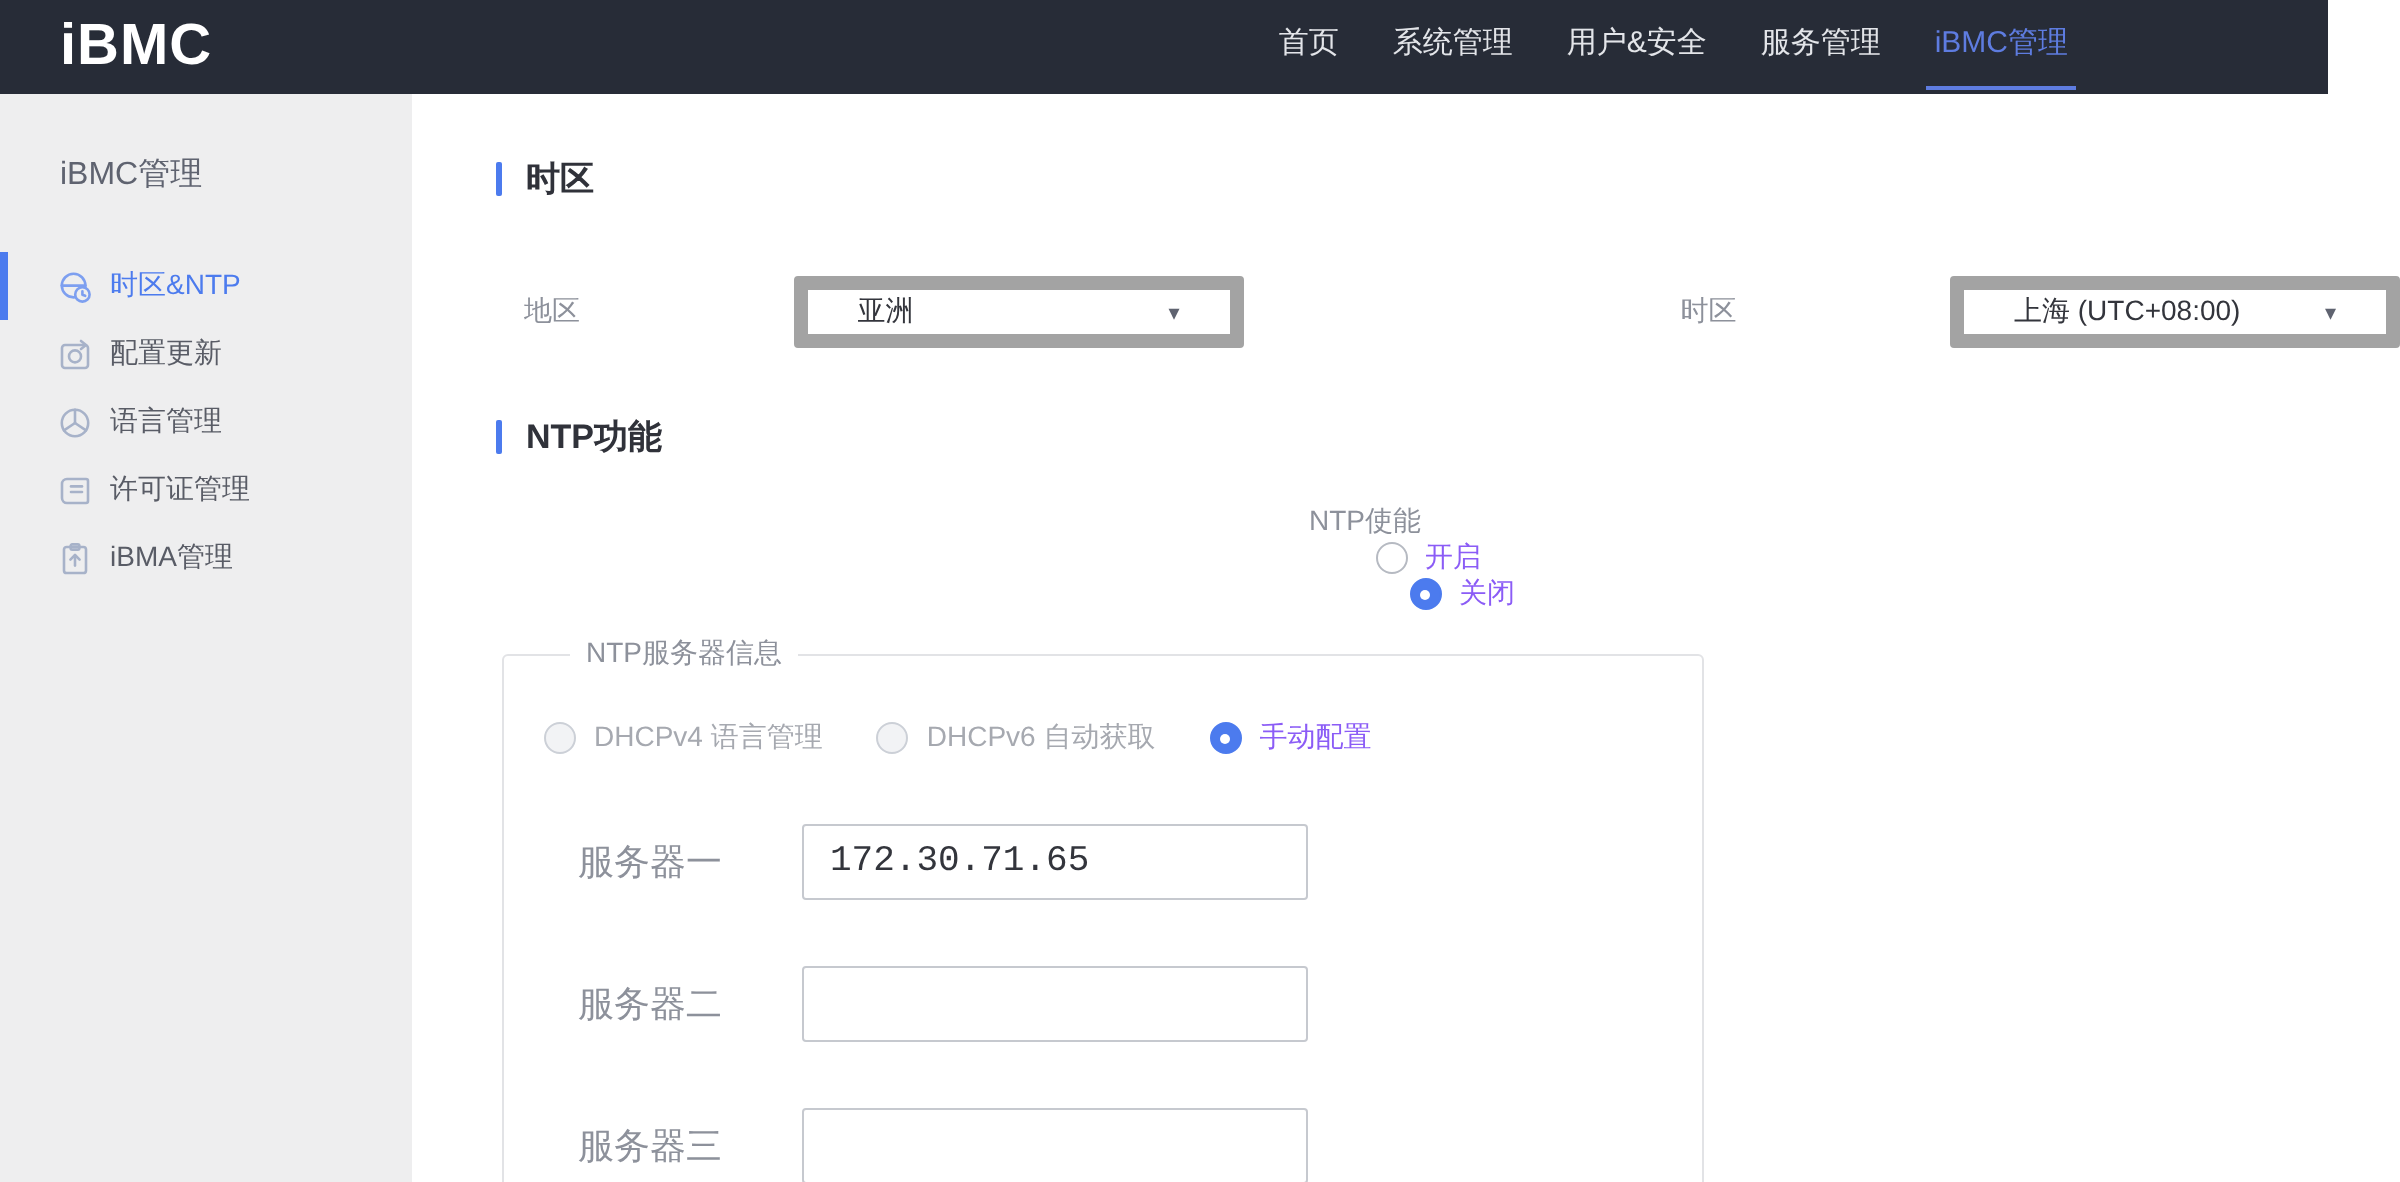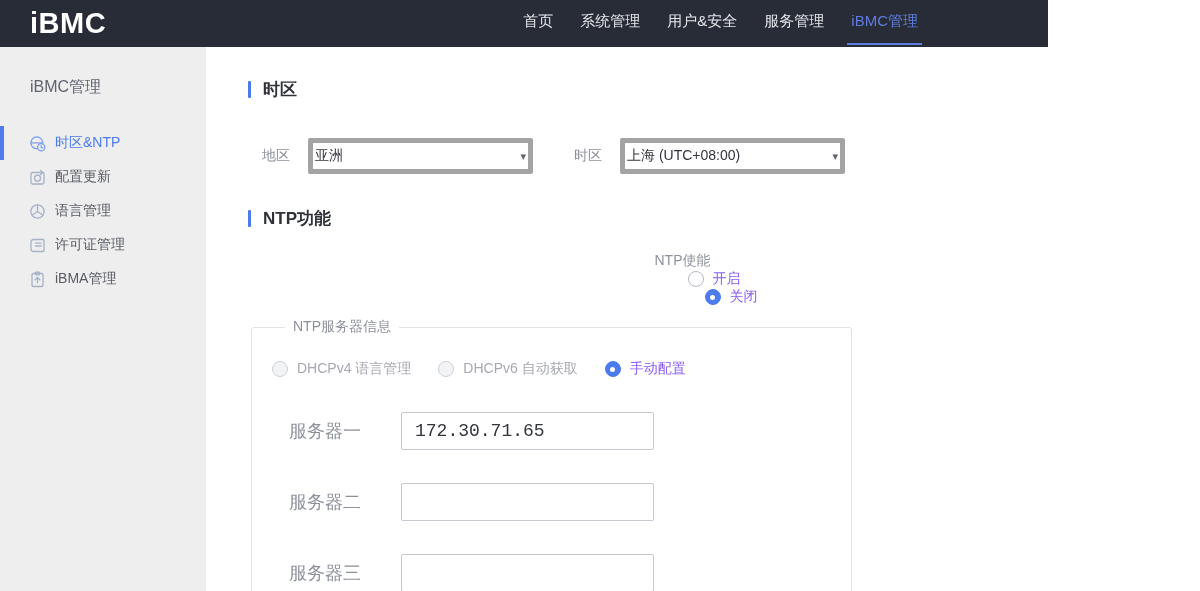--- a/index.html
+++ b/index.html
@@ -1,19 +1,19 @@
 <!DOCTYPE html>
 <html><head>
 <meta charset="utf-8">
 <style>
   * { margin:0; padding:0; box-sizing:border-box; }
   html,body { width:1200px; height:591px; font-family:"Liberation Sans","DejaVu Sans",sans-serif; background:#fff; overflow:hidden; }
 
   
-  .navbar { position:absolute; top:0; left:0; width:1048px; height:47px; background:#272c37; display:flex; align-items:center; z-index:5; }
+  .navbar { position:absolute; top:0; left:0; width:1164px; height:47px; background:#272c37; display:flex; align-items:center; z-index:5; }
   .logo { margin-left:30px; font-size:29px; font-weight:bold; color:#ffffff; letter-spacing:0.5px; }
   .nav-items { margin-left:auto; margin-right:126px; display:flex; align-items:stretch; height:47px; }
   .nav-item { display:flex; align-items:center; padding:0 4px; margin-left:19px; font-size:15px; color:#e3e5e9; cursor:pointer; height:45px; border-bottom:2px solid transparent; }
   .nav-item.active { color:#5e7ce0; border-bottom:2px solid #5e7ce0; }
 
   
   .sidebar { position:absolute; top:47px; left:0; width:206px; height:544px; background:#eeeeef; }
   .sidebar-title { margin:30px 0 0 30px; font-size:16px; color:#5f6370; }
   .side-list { margin-top:28px; }
   .side-item { position:relative; height:34px; display:flex; align-items:center; padding-left:29px; font-size:14px; color:#595c66; cursor:pointer; }
@@ -23,23 +23,23 @@
   .side-item.active svg { stroke:#7d9ff0; }
   .side-item.active::before { content:""; position:absolute; left:0; top:0; width:4px; height:34px; background:#4c9cf5; background:#4c7bee; }
   .collapse-tab { position:absolute; top:285px; right:-18px; width:18px; height:44px; background:#eeeeef; border-radius:0 10px 10px 0; display:flex; align-items:center; justify-content:center; color:#4c7bee; font-size:14px; font-weight:bold; cursor:pointer; }
 
   
   .content { position:absolute; top:47px; left:206px; width:994px; height:396px; background:#fff; padding:31px 0 0 42px; }
   .section-title { display:flex; align-items:center; }
   .section-title .bar { width:3px; height:17px; background:#4c7bee; border-radius:1px; margin-right:12px; }
   .section-title .txt { font-size:17px; font-weight:bold; color:#30323a; }
 
-  .tz-row { display:flex; align-items:center; margin-top:37px; margin-left:14px; }
+  .tz-row { display:flex; align-items:center; margin-top:37px; margin-left:14px;justify-content:space-between; }
   .field-label { width:46px; font-size:14px; color:#8d919b; flex:none; }
-  .select-box { width:225px; height:36px; border:5px solid #a3a3a3; border-radius:2px; background:#fff; display:flex; align-items:center; justify-content:space-between; padding:0 2px; font-size:14px; color:#33353c; cursor:pointer; }
+  .select-box { width:225px; height:36px; border:7px solid #a3a3a3; border-radius:2px; background:#fff; display:flex; align-items:center; justify-content:space-between; padding:0 25px; font-size:14px; color:#33353c; cursor:pointer; }
   .select-box .caret { font-size:11px; color:#5f6370; margin-left:8px; }
   .tz-gap { width:41px; flex:none; }
 
   .ntp-title { margin-top:33px; }
   .ntp-enable-row { display:flex; align-items:center; margin-top:22px; margin-left:14px;flex-direction:column; }
   .enable-label { width:153px; font-size:14px; color:#8d919b; flex:none; }
 
   .radio-group { display:flex; align-items:center; cursor:pointer; }
   .radio { width:16px; height:16px; border:1px solid #b6bac2; border-radius:50%; background:#fff; position:relative; flex:none; }
   .radio.checked { background:#4c7bee; border-color:#4c7bee; }

